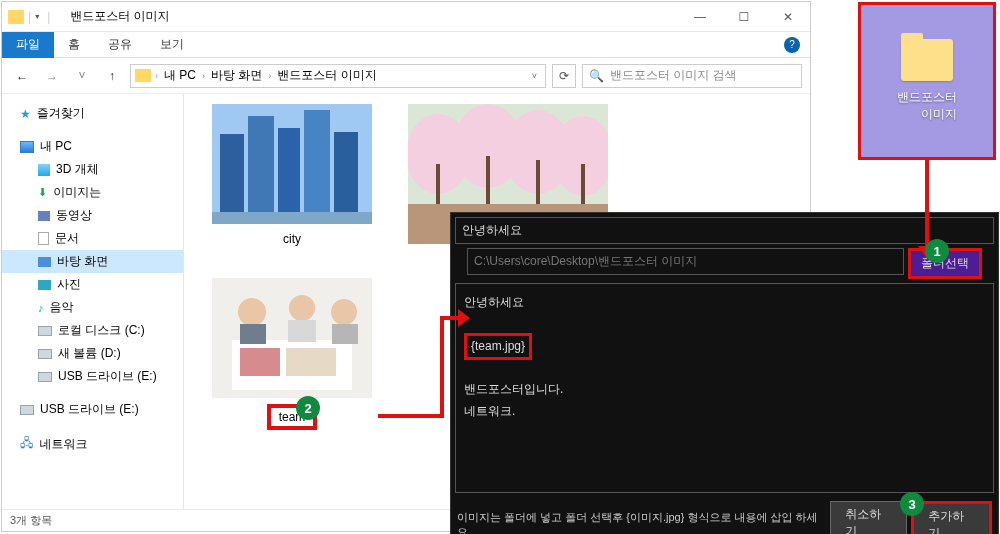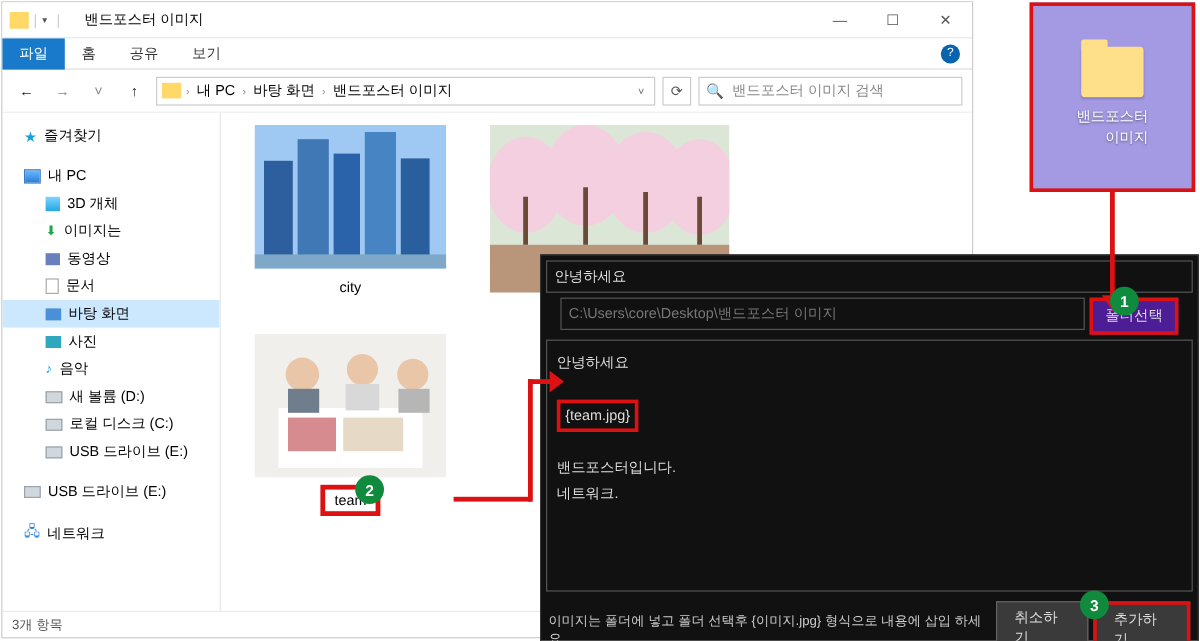--- a/index.html
+++ b/index.html
@@ -168,25 +168,25 @@
       <div class="item sub">
           <span class="pic"></span>
           <span>사진</span>
         </div>
       <div class="item sub">
           <span class="mus">♪</span>
           <span>음악</span>
         </div>
       <div class="item sub">
           <span class="disk"></span>
+          <span>로컬 디스크 (C:)</span>
+        </div>
+      <div class="item sub">
+          <span class="disk"></span>
           <span>새 볼륨 (D:)</span>
-        </div>
-      <div class="item sub">
-          <span class="disk"></span>
-          <span>로컬 디스크 (C:)</span>
         </div>
       <div class="item sub">
           <span class="usb"></span>
           <span>USB 드라이브 (E:)</span>
         </div>
       <div class="gap"></div>
       <div class="item">
           <span class="usb"></span>
           <span>USB 드라이브 (E:)</span>
         </div>

